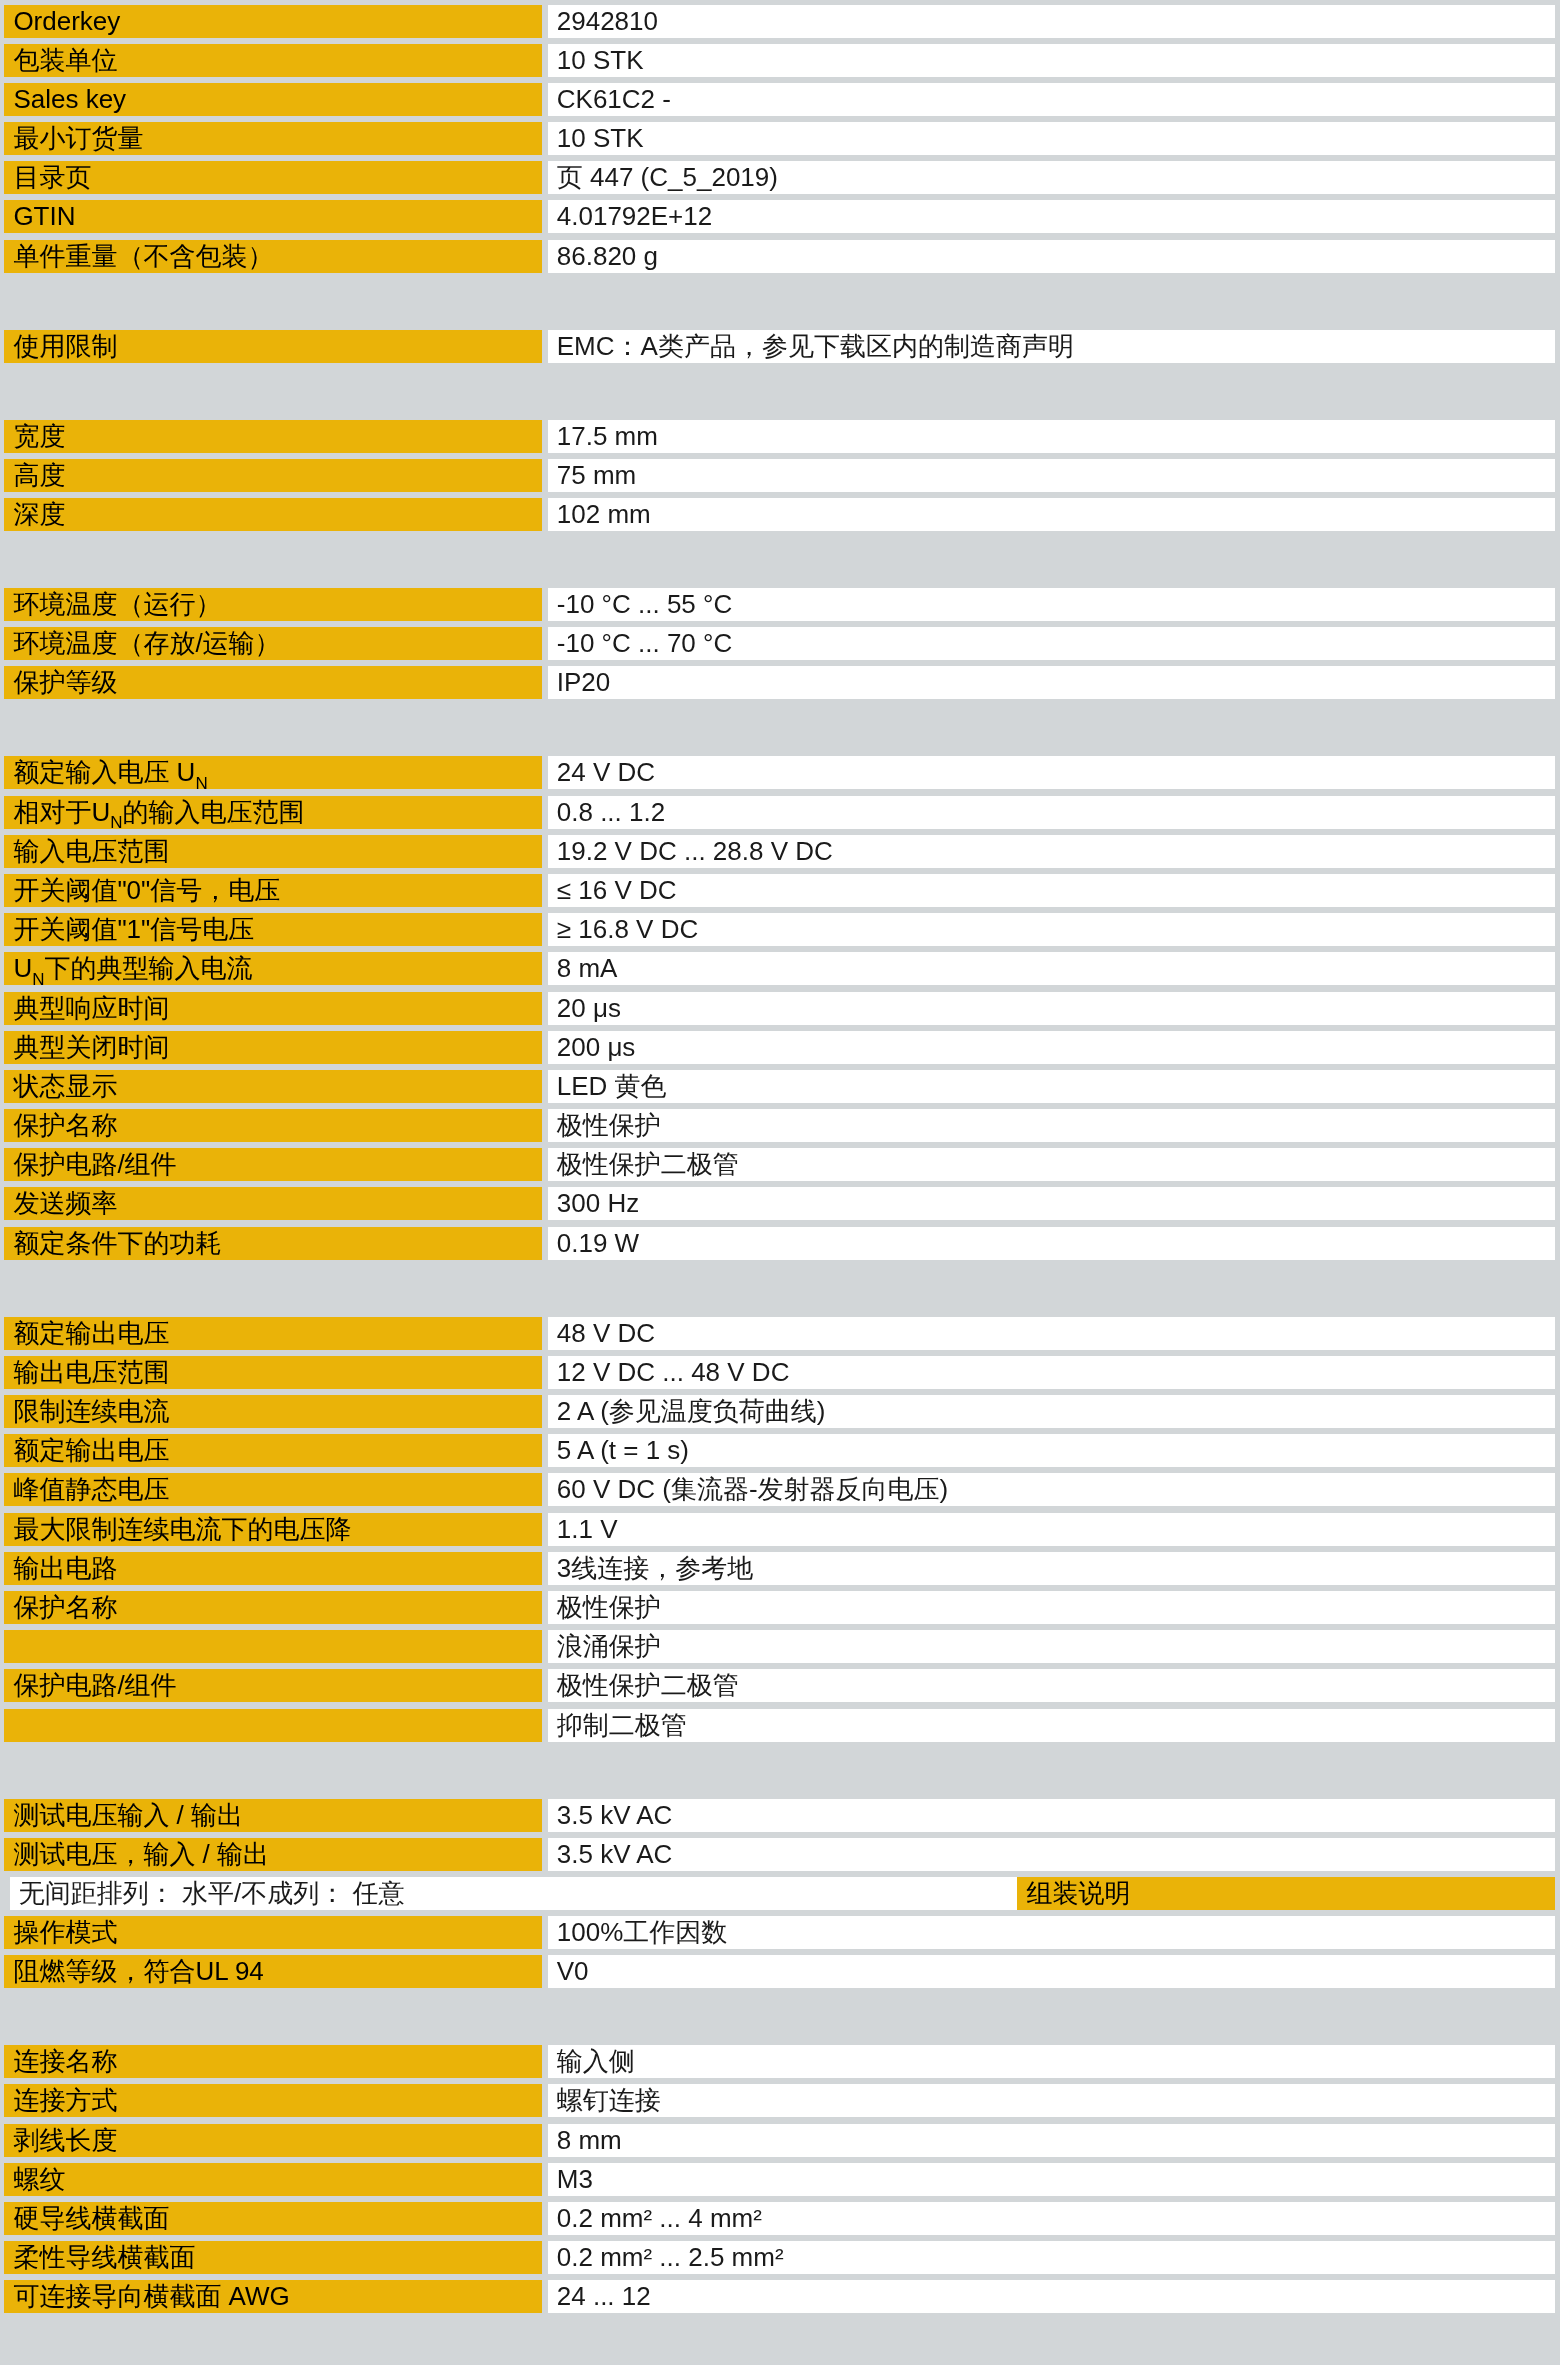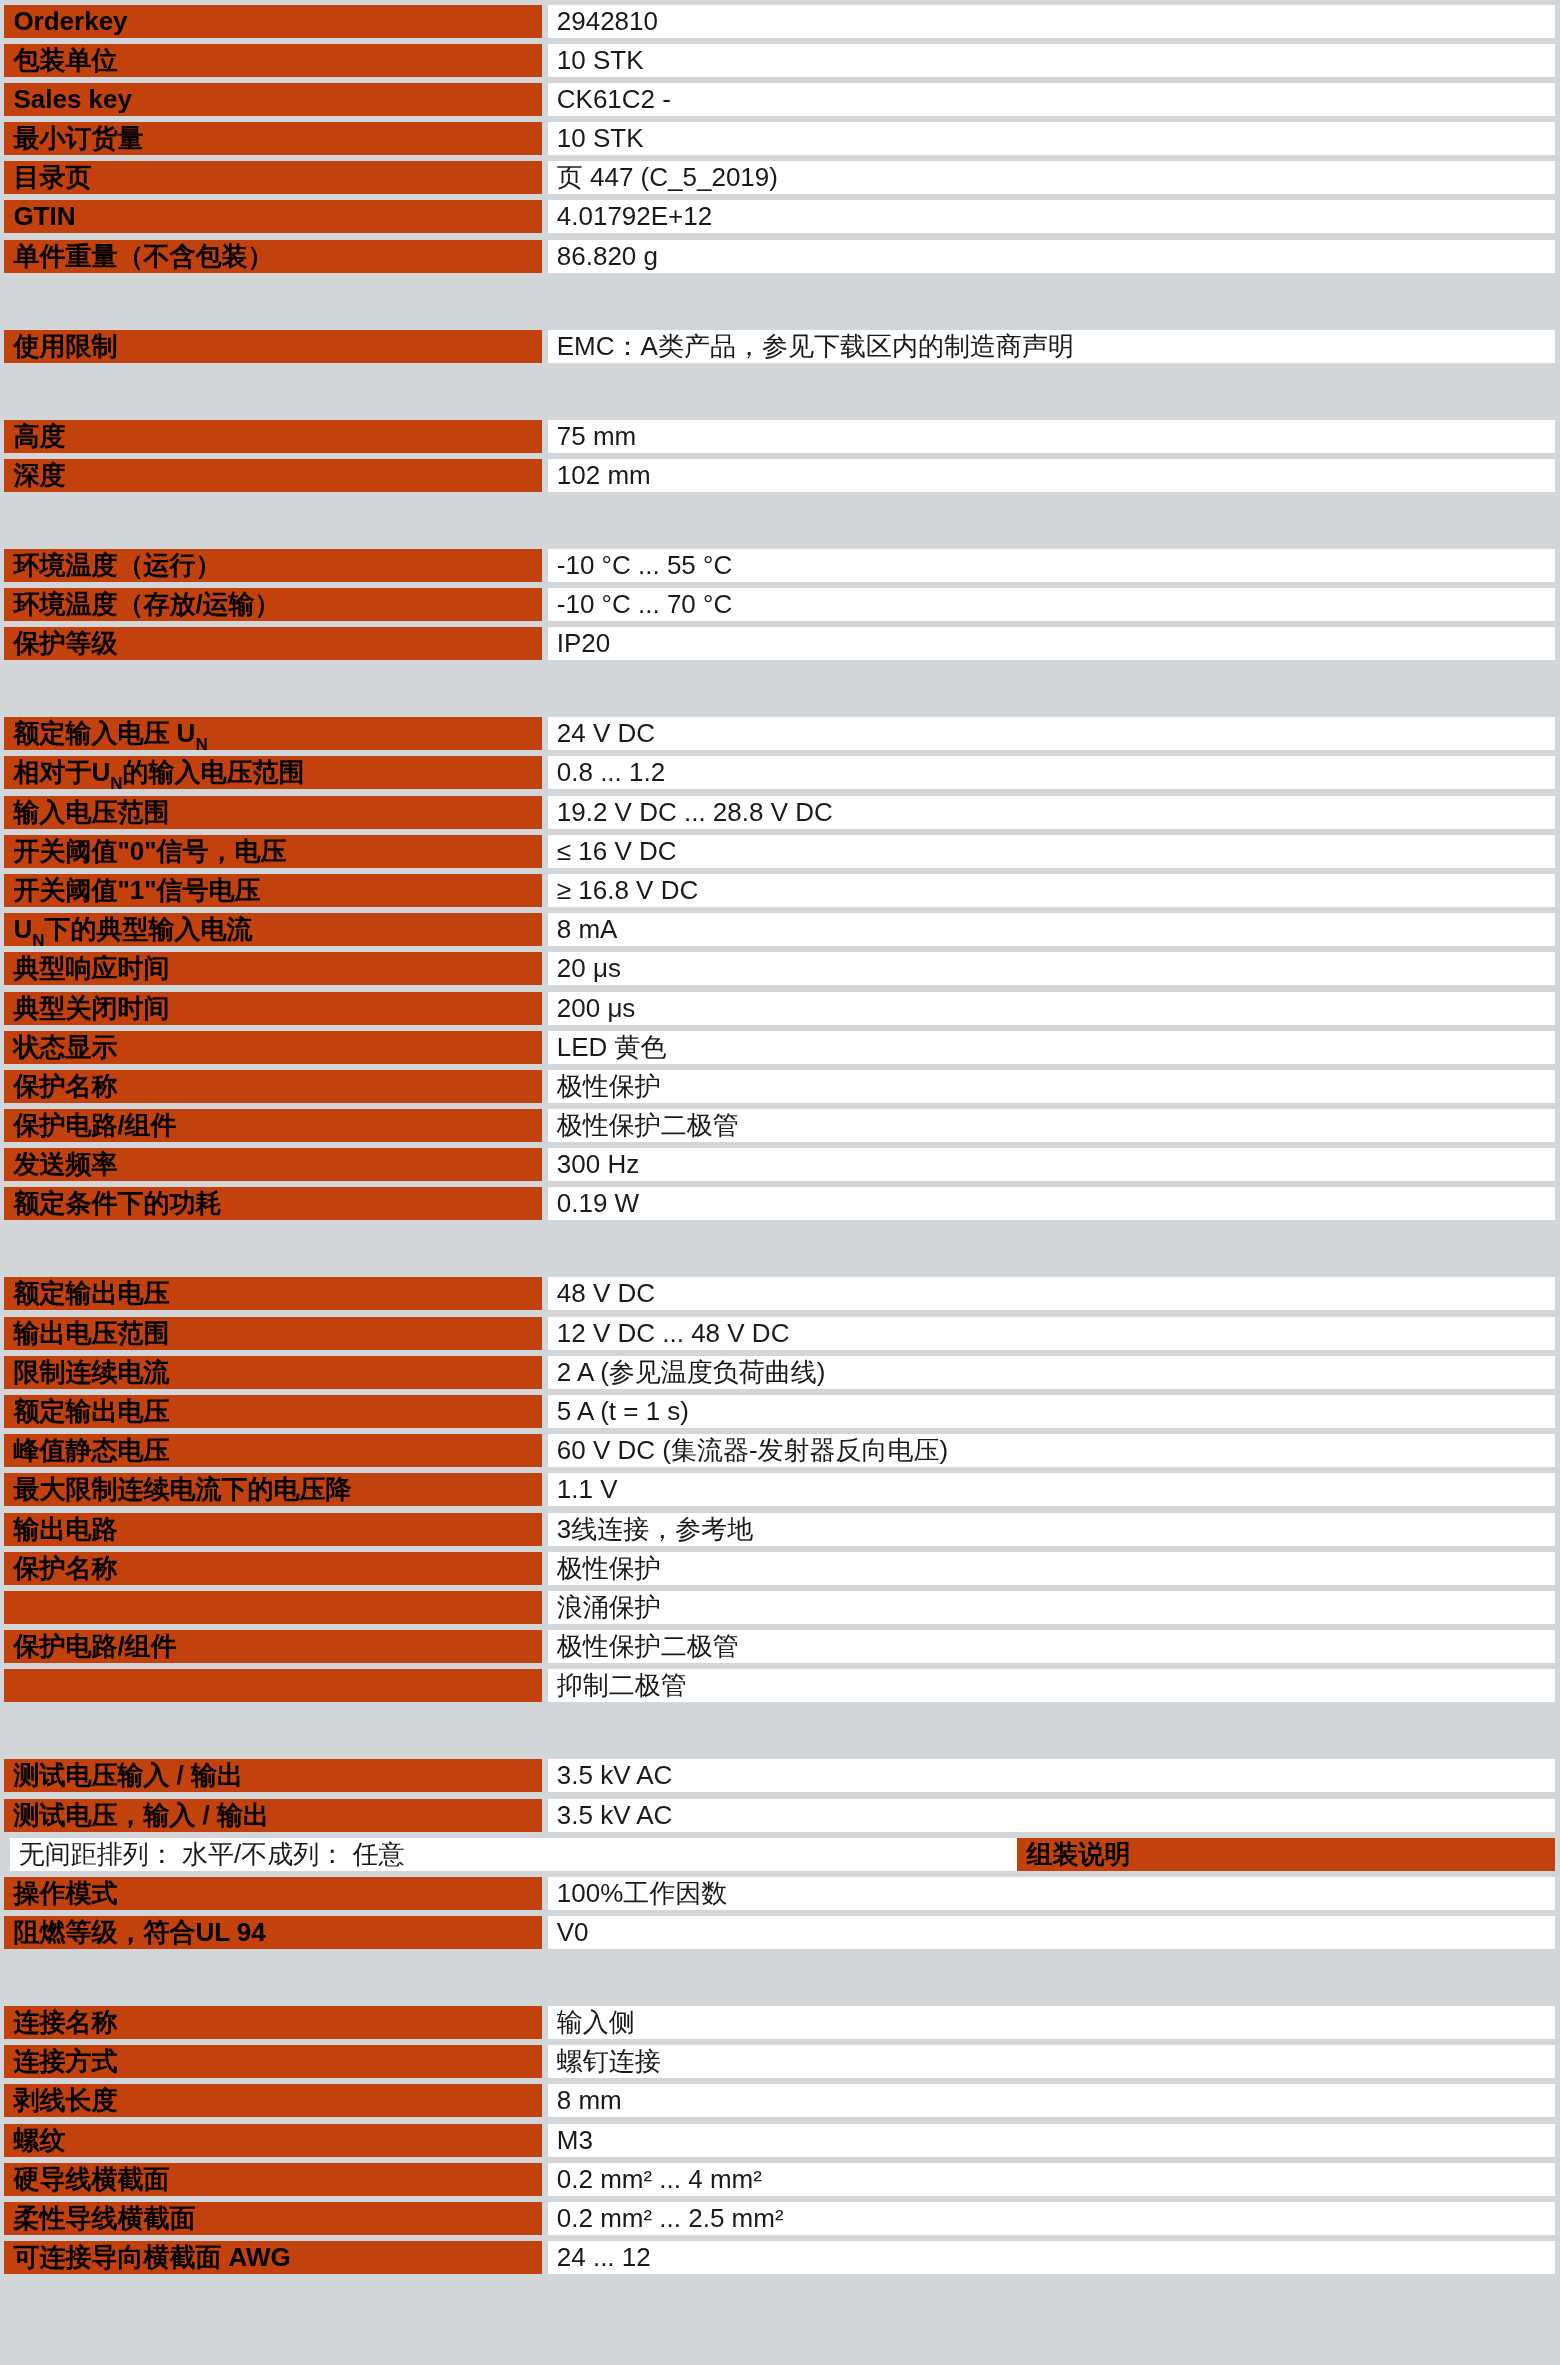--- a/index.html
+++ b/index.html
@@ -29,23 +29,23 @@
   }
   .cell {
     display: flex;
     align-items: center;
     box-sizing: border-box;
     overflow: hidden;
     white-space: nowrap;
   }
   .cell.label {
     width: 538px;
-    background: #c2410c;
+    background: #eab308;
     padding-left: 9.8px;
-    font-weight: bold;
+    font-weight: normal;
     color: #000000;
     font-size: 26px;
   }
   .cell.value {
     width: 1007px;
     margin-left: 6.2px;
     background: #ffffff;
     padding-left: 9px;
     color: #1a1a1a;
     font-size: 26px;
@@ -126,20 +126,28 @@
             <span>使用限制</span>
           </div>
           <div class="cell value">
             <span>EMC：A类产品，参见下载区内的制造商声明</span>
           </div>
         </div>
       </div>
       <div class="section">
         <div class="row">
           <div class="cell label">
+            <span>宽度</span>
+          </div>
+          <div class="cell value">
+            <span>17.5 mm</span>
+          </div>
+        </div>
+        <div class="row">
+          <div class="cell label">
             <span>高度</span>
           </div>
           <div class="cell value">
             <span>75 mm</span>
           </div>
         </div>
         <div class="row">
           <div class="cell label">
             <span>深度</span>
           </div>

